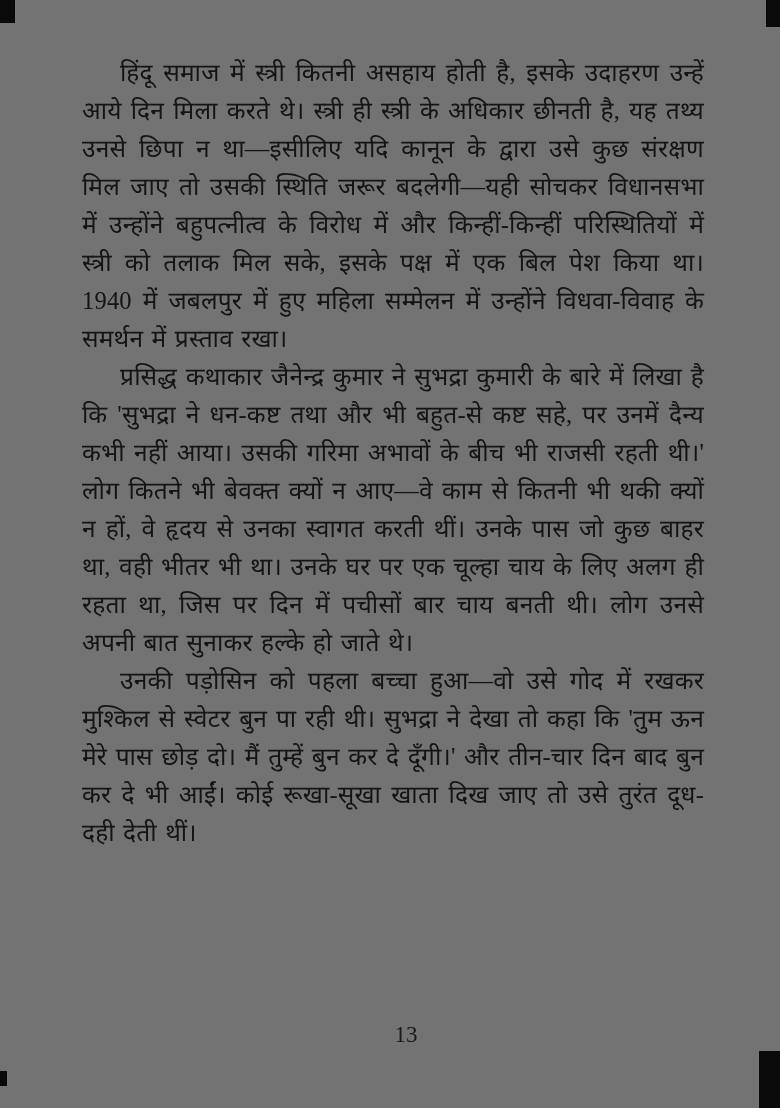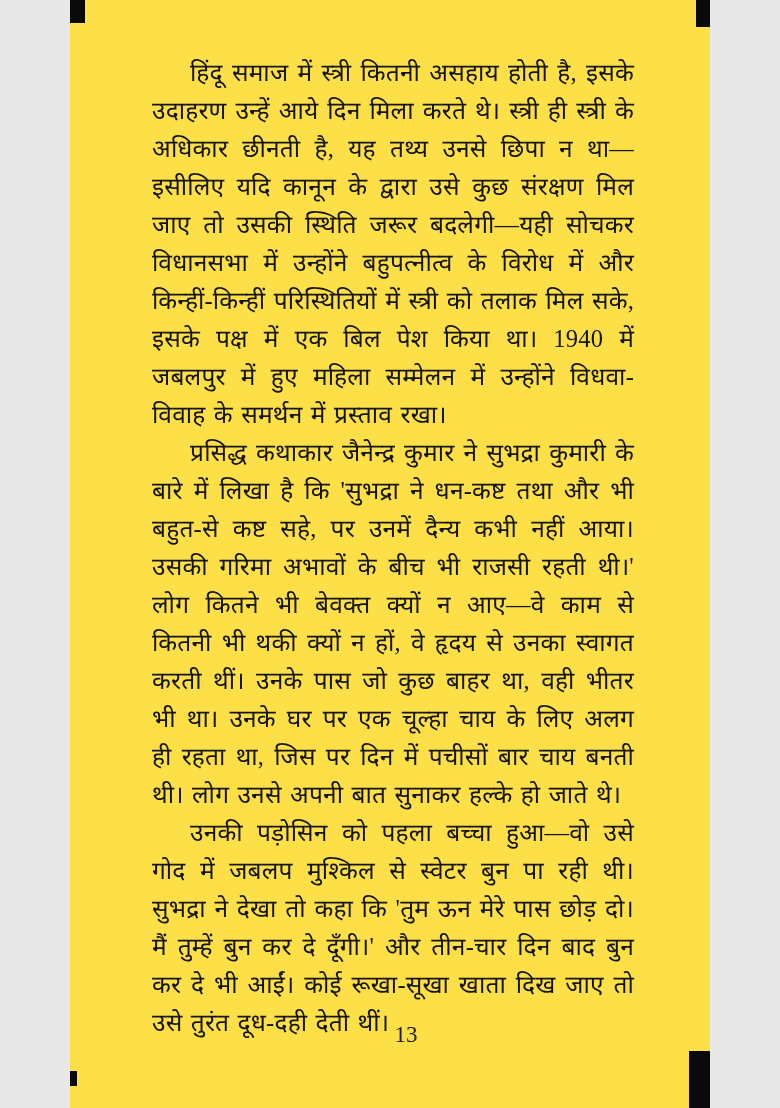--- a/index.html
+++ b/index.html
@@ -2,24 +2,24 @@
 <html><head>
 <meta charset="utf-8">
 <style>
   html, body {
     margin: 0;
     padding: 0;
     background: #e8e8e8;
   }
   .page {
     position: relative;
-    width: 640px;
+    width: 780px;
     height: 1108px;
     margin: 0 auto;
-    background: #fde047;
+    background: #737373;
     overflow: hidden;
     font-family: "Liberation Serif", "DejaVu Serif", serif;
     color: #141414;
   }
   .text-block {
     position: absolute;
     top: 54px;
     left: 82px;
     right: 76px;
   }
@@ -57,18 +57,18 @@
 <div class="page">
 
   <div class="scan-mark mark-top-left"></div>
   <div class="scan-mark mark-top-right"></div>
   <div class="scan-mark mark-bottom-right"></div>
   <div class="scan-mark mark-bottom-left"></div>
 
   <div class="text-block">
     <p>हिंदू समाज में स्त्री कितनी असहाय होती है, इसके उदाहरण उन्हें आये दिन मिला करते थे। स्त्री ही स्त्री के अधिकार छीनती है, यह तथ्य उनसे छिपा न था—इसीलिए यदि कानून के द्वारा उसे कुछ संरक्षण मिल जाए तो उसकी स्थिति जरूर बदलेगी—यही सोचकर विधानसभा में उन्होंने बहुपत्नीत्व के विरोध में और किन्हीं-किन्हीं परिस्थितियों में स्त्री को तलाक मिल सके, इसके पक्ष में एक बिल पेश किया था। 1940 में जबलपुर में हुए महिला सम्मेलन में उन्होंने विधवा-विवाह के समर्थन में प्रस्ताव रखा।</p>
     <p>प्रसिद्ध कथाकार जैनेन्द्र कुमार ने सुभद्रा कुमारी के बारे में लिखा है कि 'सुभद्रा ने धन-कष्ट तथा और भी बहुत-से कष्ट सहे, पर उनमें दैन्य कभी नहीं आया। उसकी गरिमा अभावों के बीच भी राजसी रहती थी।' लोग कितने भी बेवक्त क्यों न आए—वे काम से कितनी भी थकी क्यों न हों, वे हृदय से उनका स्वागत करती थीं। उनके पास जो कुछ बाहर था, वही भीतर भी था। उनके घर पर एक चूल्हा चाय के लिए अलग ही रहता था, जिस पर दिन में पचीसों बार चाय बनती थी। लोग उनसे अपनी बात सुनाकर हल्के हो जाते थे।</p>
-    <p>उनकी पड़ोसिन को पहला बच्चा हुआ—वो उसे गोद में जबलप मुश्किल से स्वेटर बुन पा रही थी। सुभद्रा ने देखा तो कहा कि 'तुम ऊन मेरे पास छोड़ दो। मैं तुम्हें बुन कर दे दूँगी।' और तीन-चार दिन बाद बुन कर दे भी आईं। कोई रूखा-सूखा खाता दिख जाए तो उसे तुरंत दूध-दही देती थीं।</p>
+    <p>उनकी पड़ोसिन को पहला बच्चा हुआ—वो उसे गोद में रखकर मुश्किल से स्वेटर बुन पा रही थी। सुभद्रा ने देखा तो कहा कि 'तुम ऊन मेरे पास छोड़ दो। मैं तुम्हें बुन कर दे दूँगी।' और तीन-चार दिन बाद बुन कर दे भी आईं। कोई रूखा-सूखा खाता दिख जाए तो उसे तुरंत दूध-दही देती थीं।</p>
   </div>
 
   <div class="page-number">13</div>
 
 </div>
 
 </body></html>

